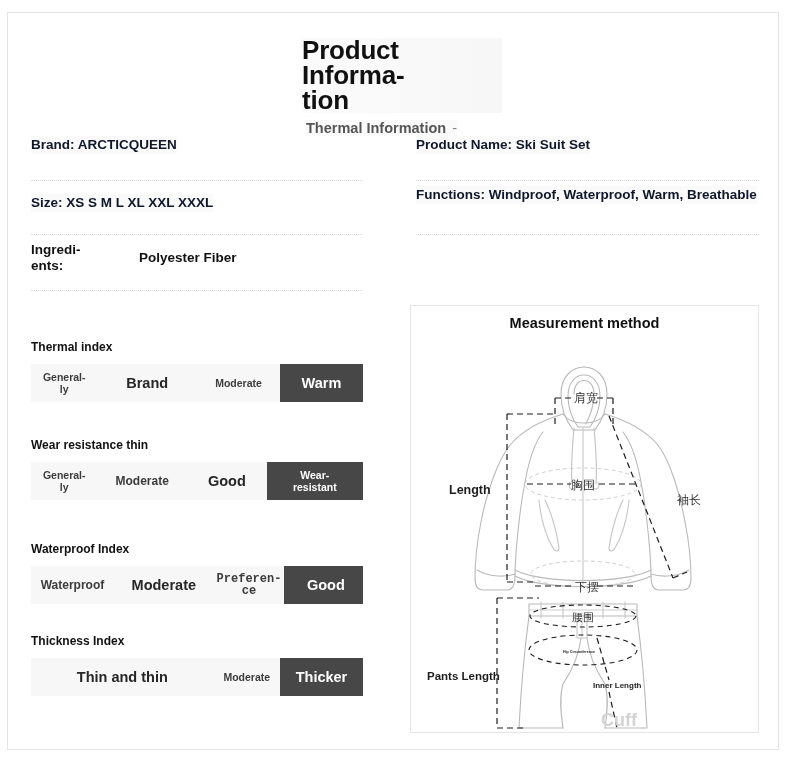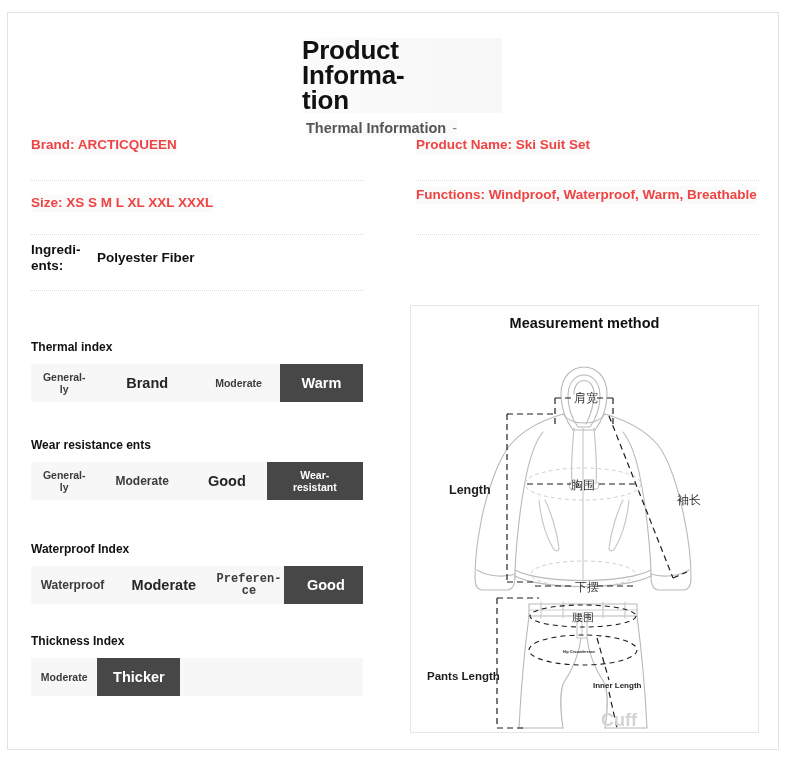--- a/index.html
+++ b/index.html
@@ -79,36 +79,37 @@
     box-sizing: border-box;
     border-bottom: 1px dotted #dcdcdc;
     padding-bottom: 9px;
     display: flex;
     align-items: flex-start;
   }
   .info-row .rowtext {
     font-size: 13.5px;
     font-weight: bold;
     line-height: 18px;
-    color: #ef4444;
+    color: #0f172a;
     background: #fafafa;
   }
   .info-row .label-narrow {
     flex: 0 0 66px;
     font-size: 13.5px;
     font-weight: bold;
     line-height: 16px;
     color: #111;
   }
   .info-row .value-wide {
     font-size: 13.5px;
     font-weight: bold;
     line-height: 18px;
     color: #111;
     padding-top: 9px;
+    margin-left: 42px;
   }
 
   
   .index-block {
     position: absolute;
     left: 31px;
     width: 332px;
   }
   .index-title {
     font-size: 12px;
@@ -225,21 +226,21 @@
     <div class="index-title">Thermal index</div>
     <div class="index-bar">
       <div class="seg sm" style="flex:0 0 20%;">General-<br>ly</div>
       <div class="seg lg" style="flex:0 0 30%;">Brand</div>
       <div class="seg sm" style="flex:0 0 25%;">Moderate</div>
       <div class="seg lg active" style="flex:0 0 25%;">Warm</div>
     </div>
   </div>
 
   <div class="index-block" style="top:438px;">
-    <div class="index-title">Wear resistance ents</div>
+    <div class="index-title">Wear resistance thin</div>
     <div class="index-bar">
       <div class="seg sm" style="flex:0 0 20%;">General-<br>ly</div>
       <div class="seg md" style="flex:0 0 27%;">Moderate</div>
       <div class="seg lg" style="flex:0 0 24%;">Good</div>
       <div class="seg sm active" style="flex:0 0 29%;">Wear-<br>resistant</div>
     </div>
   </div>
 
   <div class="index-block" style="top:542px;">
     <div class="index-title">Waterproof Index</div>
@@ -247,20 +248,21 @@
       <div class="seg md" style="flex:0 0 25%;">Waterproof</div>
       <div class="seg lg" style="flex:0 0 30%;">Moderate</div>
       <div class="seg md" style="flex:0 0 20%;font-family:Liberation Mono, monospace;">Preferen-<br>ce</div>
       <div class="seg lg active" style="flex:0 0 25%;">Good</div>
     </div>
   </div>
 
   <div class="index-block" style="top:634px;">
     <div class="index-title">Thickness Index</div>
     <div class="index-bar">
+      <div class="seg lg" style="flex:0 0 55%;">Thin and thin</div>
       <div class="seg sm" style="flex:0 0 20%;">Moderate</div>
       <div class="seg lg active" style="flex:0 0 25%;">Thicker</div>
     </div>
   </div>
 
   <div class="measure-panel">
     <div class="measure-title">Measurement method</div>
 
     <svg class="measure-svg" viewBox="0 0 347 400">
       <g fill="none" stroke="#b9b9b9" stroke-width="1.1" stroke-linejoin="round" stroke-linecap="round">

